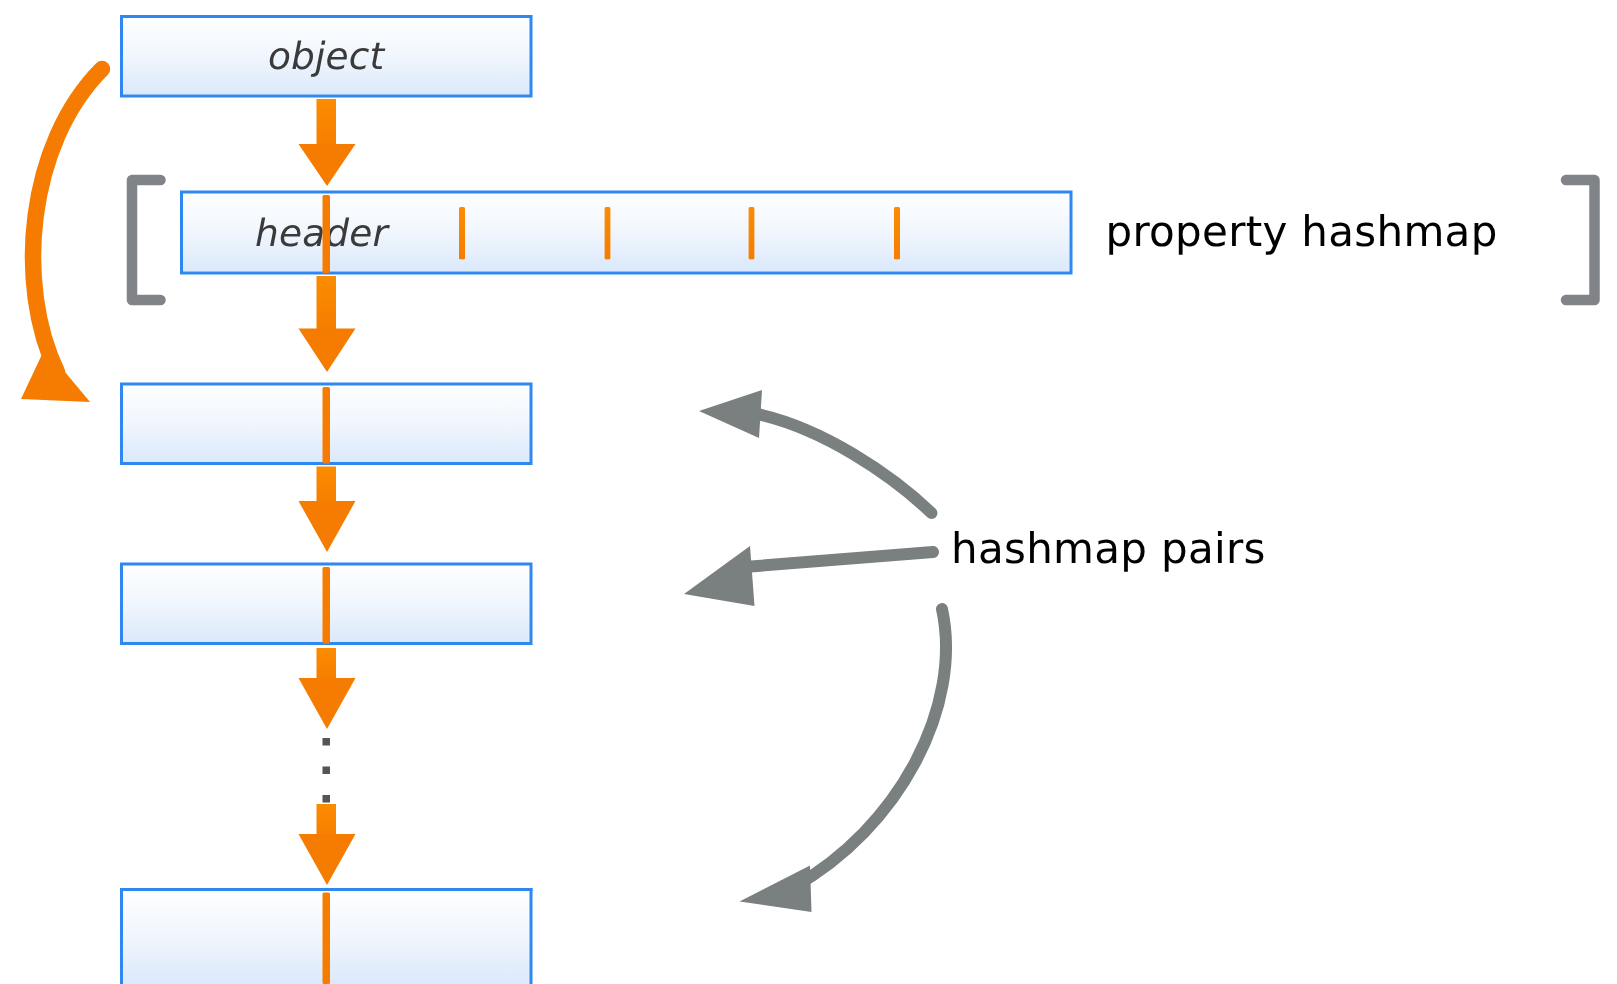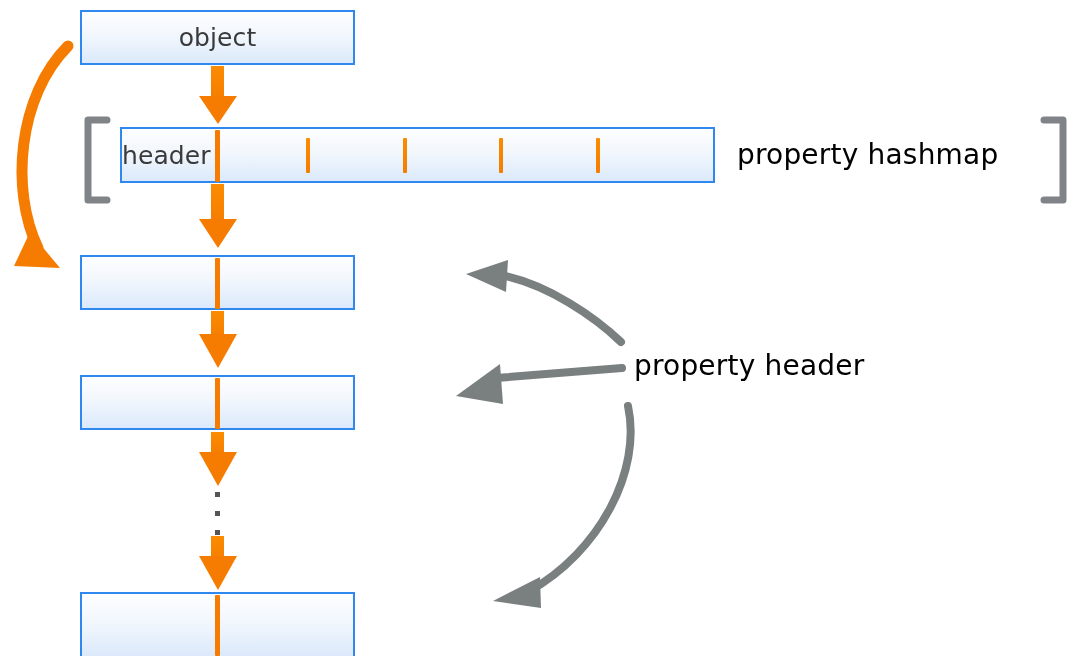--- a/index.html
+++ b/index.html
@@ -28,20 +28,21 @@
     overflow: visible;
   }
   .box {
     position: absolute;
     box-sizing: border-box;
     border: 2px solid #2f87f0;
     background-image: linear-gradient(to bottom, #fdfeff 0%, #f2f7fd 45%, #dbe9fb 100%);
     display: flex;
     align-items: center;
     justify-content: flex-start;
+    font-style: italic;
   }
   .box-label {
     color: #3a3a3a;
     font-size: 25px;
     font-weight: 400;
     letter-spacing: 0.1px;
     white-space: nowrap;
   }
   #box-object {
     left: 80px;
@@ -51,20 +52,21 @@
     justify-content: center;
   }
   #box-hashmap {
     left: 120px;
     top: 127px;
     width: 595px;
     height: 56px;
     justify-content: flex-start;
   }
   #box-hashmap .box-label {
+    margin-left: 48px;
   }
   .pair-box {
     left: 80px;
     width: 275px;
     height: 55px;
   }
   #box-pair-1 { top: 255px; }
   #box-pair-2 { top: 375px; }
   #box-pair-3 { top: 592px; height: 64px; border-bottom: none; }
 
@@ -200,15 +202,15 @@
     </g>
 
     <g>
       <path d="M 628 406 C 642 470, 600 552, 528 592" fill="none" stroke="#7a7f80" stroke-width="8" stroke-linecap="round"></path>
       <path d="M 540 577 L 493 601 L 541 608 Z" fill="#7a7f80"></path>
     </g>
   </svg>
 
   <div class="label-text" id="label-property-hashmap">property hashmap</div>
 
-  <div class="label-text" id="label-property-pairs">property header</div>
+  <div class="label-text" id="label-property-pairs">hashmap pairs</div>
 
 </div>
 
 </body></html>

